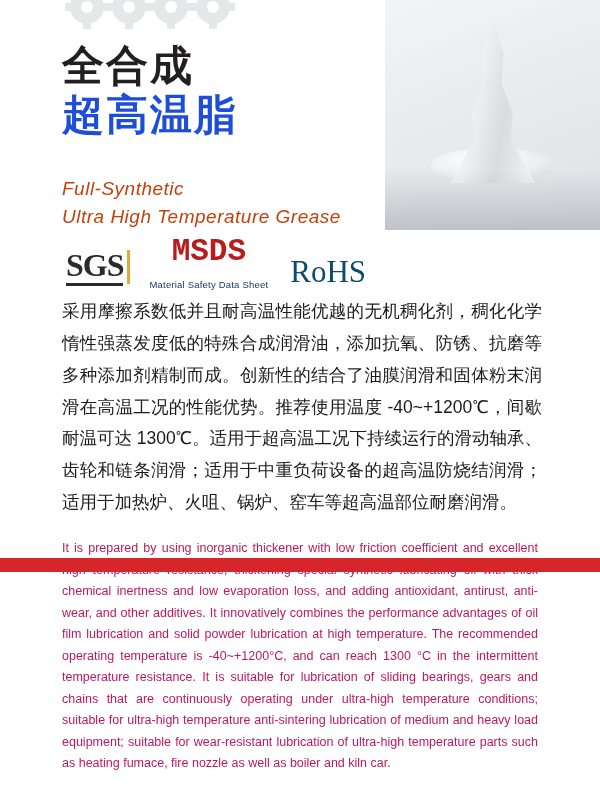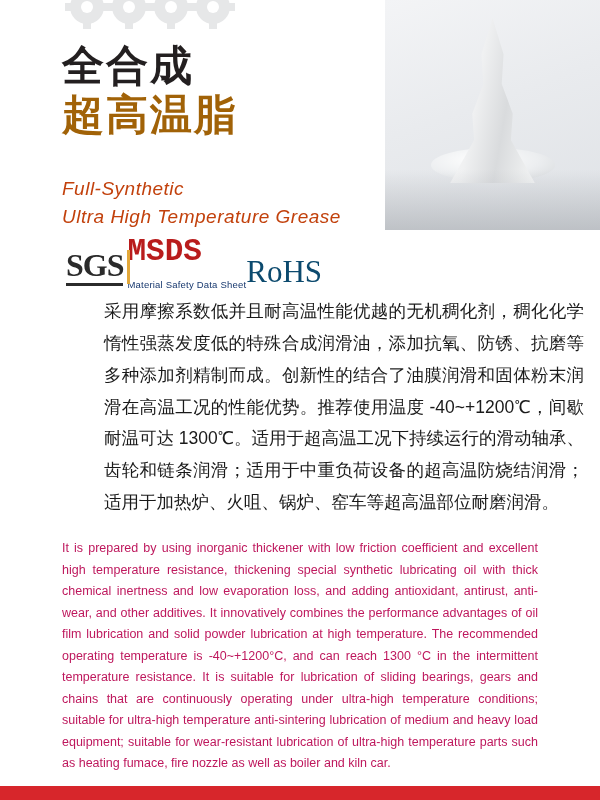--- a/index.html
+++ b/index.html
@@ -11,21 +11,21 @@
     height: 800px;
     background: #ffffff;
     font-family: "Liberation Sans", sans-serif;
     overflow: hidden;
     position: relative;
   }
 
   .page {
     position: relative;
     width: 600px;
-    height: 800px;
+    height: 572px;
     background: #ffffff;
     box-sizing: border-box;
     border-radius: 17px;
   }
 
   
   .gear-band {
     position: absolute;
     top: 0;
     left: 60px;
@@ -127,42 +127,43 @@
     font-size: 42px;
     font-weight: bold;
     color: #231f20;
     letter-spacing: 2px;
     line-height: 1.12;
     margin: 0;
   }
   .title-cn-2 {
     font-size: 42px;
     font-weight: bold;
-    color: #a16207;
+    color: #1d4ed8;
     letter-spacing: 2px;
     line-height: 1.12;
     margin: 2px 0 8px 0;
   }
   .title-en {
     margin-top: 37px;
     font-size: 19px;
     font-style: italic;
     color: #c2410c;
     line-height: 1.45;
     letter-spacing: 0.5px;
   }
 
   
   .certs {
     position: absolute;
     left: 62px;
     top: 236px;
     display: flex;
     align-items: flex-end;
-    gap: 0;
+    gap: 22px;
+    text-align: center;
   }
   .sgs {
     position: relative;
     padding: 1px 4px 4px 4px;
   }
   .sgs-text {
     font-family: "Liberation Serif", serif;
     font-size: 32px;
     font-weight: bold;
     color: #2b2b2b;
@@ -209,21 +210,20 @@
   
   .body-cn {
     position: absolute;
     left: 62px;
     top: 296px;
     width: 480px;
     font-size: 17.5px;
     line-height: 1.82;
     color: #1a1a1a;
     text-align: justify;
-    margin-left: 42px;
   }
 
   
   .body-en {
     position: absolute;
     left: 62px;
     top: 538px;
     width: 476px;
     font-size: 12.5px;
     line-height: 1.72;

